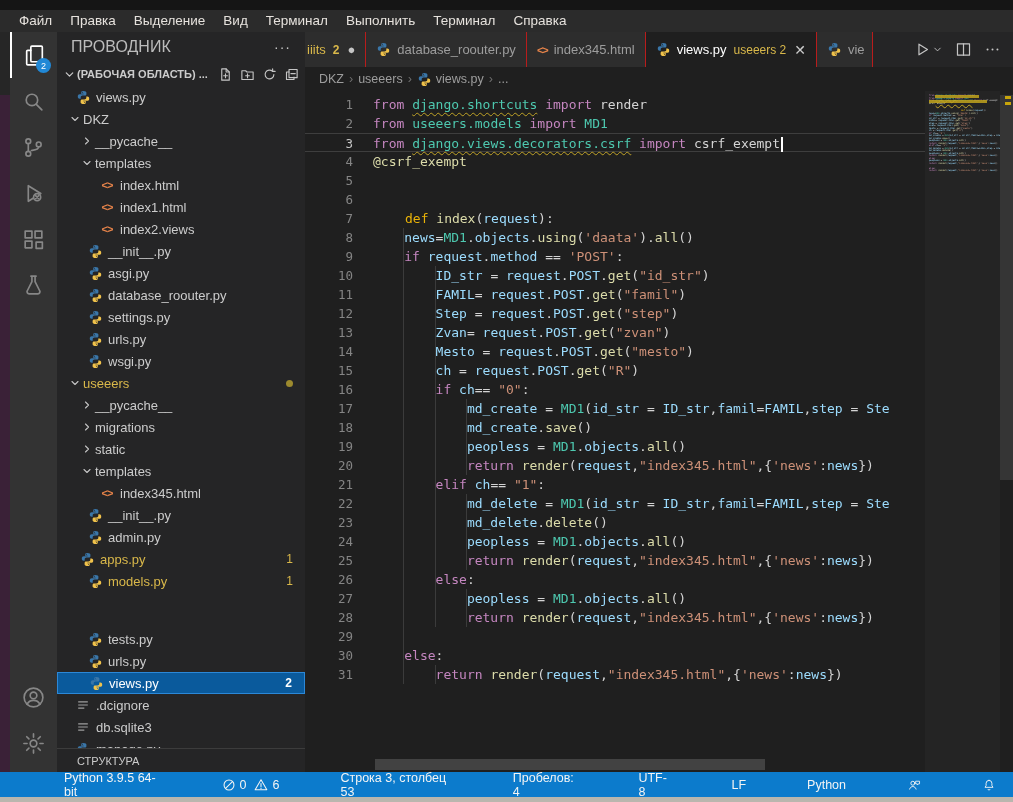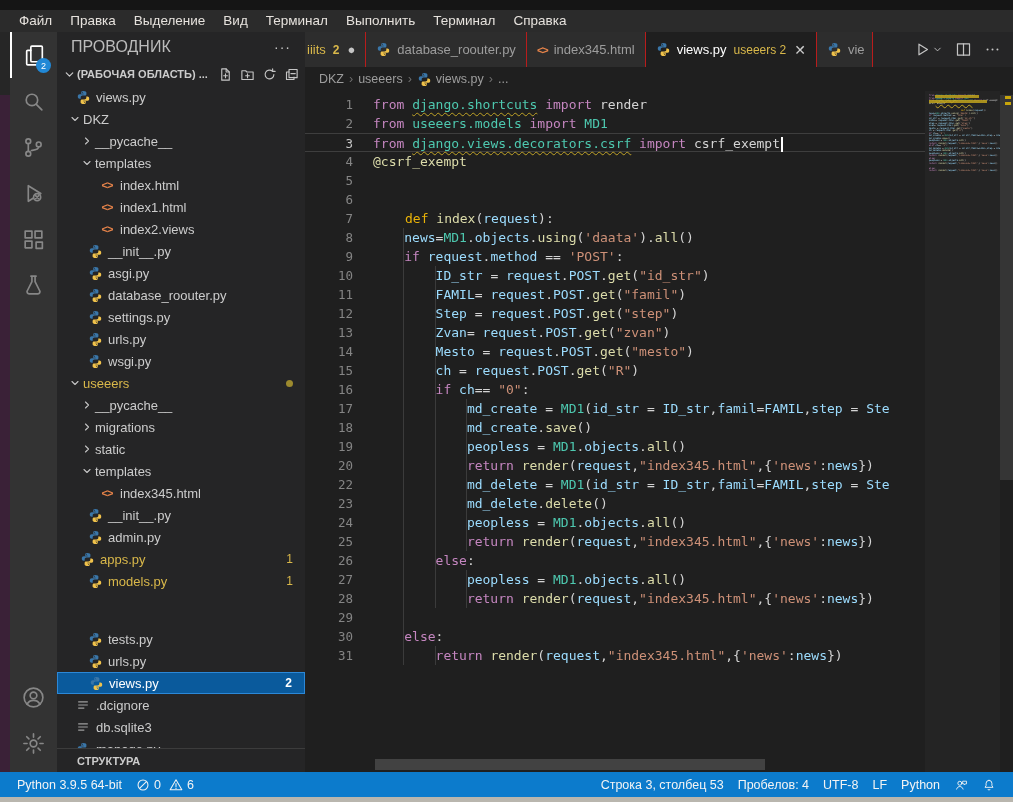--- a/index.html
+++ b/index.html
@@ -38,21 +38,21 @@
   #tree { flex:1; overflow:hidden; }
   .trow { height:22px; display:flex; align-items:center; font-size:13px; color:#cccccc; cursor:pointer; position:relative; white-space:nowrap; }
   .trow .chev { width:16px; display:flex; justify-content:center; color:#c5c5c5; flex:0 0 auto; }
   .trow .ficon { width:16px; height:16px; margin-right:5px; display:flex; align-items:center; justify-content:center; flex:0 0 auto; }
   .trow.modified > .tlabel { color:#d9b84a; }
   .trow .tbadge { margin-left:auto; margin-right:12px; font-size:12px; color:#d9b84a; }
   .trow .tdot { margin-left:auto; margin-right:12px; width:7px; height:7px; border-radius:4px; background:#9c8a2e; }
   .trow.selected { background:#0a5a9c; border:1px solid #2b88d8; color:#ffffff; }
   .trow.selected .tbadge { color:#ffffff; font-weight:bold; }
   #sb-outline { height:24px; border-top:1px solid #3c3c3c; display:flex; align-items:center; font-size:11px;
-    font-weight:bold; color:#cccccc; padding-left:4px; flex:0 0 auto; }
+    font-weight:normal; color:#cccccc; padding-left:4px; flex:0 0 auto; }
   #sb-outline .chev { width:16px; display:flex; justify-content:center; }
 
   
   #editor-col { flex:1; display:flex; flex-direction:column; min-width:0; background:#1f1f1f; }
   #tabbar { height:35px; background:#252526; display:flex; flex:0 0 auto; }
   .tab { display:flex; align-items:center; padding:0 10px; font-size:13px; color:#9d9d9d; background:#2d2d2d;
     border-right:1px solid #b91c1c; cursor:pointer; white-space:nowrap; overflow:hidden; }
   .tab .ficon { margin-right:6px; display:flex; }
   .tab.active { background:#1f1f1f; color:#ffffff; }
   .tab .tab-desc { margin-left:7px; color:#d9b84a; font-size:12px; }
@@ -92,21 +92,21 @@
   #minimap .ltxt { margin-left:0; }
   .mm-warn { position:absolute; height:2.5px; background:rgba(193,163,28,0.85); }
   #vscroll { position:absolute; top:0; bottom:0; right:0; width:13px; }
   #vscroll-thumb { position:absolute; top:4px; right:0; width:13px; height:385px; background:rgba(121,121,121,0.25); }
   .ruler-mark { position:absolute; right:2px; width:6px; height:3px; background:#c7a50b; }
   #hscroll { position:absolute; bottom:2px; left:70px; width:390px; height:11px; background:#424242; }
 
   
   #statusbar { height:25px; background:#0c7bcc; display:flex; align-items:center; color:#f4f4f4; font-size:12.5px;
     padding:0 10px; flex:0 0 auto; }
-  .sb-item { display:flex; align-items:center; padding:0 7px; height:19px; cursor:pointer; gap:4px; }
+  .sb-item { display:flex; align-items:center; padding:0 7px; height:19px; cursor:pointer; gap:4px;margin-left:47px; }
   .sb-item svg { width:14px; height:14px; }
   #sb-right { margin-left:auto; display:flex; align-items:center; }
   #bottomstrip { height:5px; background:#b9b6ae; }
 </style>
 </head>
 <body>
 
 <div id="window">
   <div id="topstrip"></div>
   <div id="menubar">
@@ -585,20 +585,21 @@
             <div class="cl"><span class="ln">11</span><span class="ltxt"><span class="gd"></span><span class="gd"></span><span class="tk-v">FAMIL</span><span class="tk-p">= </span><span class="tk-v">request</span><span class="tk-p">.</span><span class="tk-v">POST</span><span class="tk-p">.</span><span class="tk-f">get</span><span class="tk-p">(</span><span class="tk-s">"famil"</span><span class="tk-p">)</span></span></div>
             <div class="cl"><span class="ln">12</span><span class="ltxt"><span class="gd"></span><span class="gd"></span><span class="tk-v">Step</span><span class="tk-p"> = </span><span class="tk-v">request</span><span class="tk-p">.</span><span class="tk-v">POST</span><span class="tk-p">.</span><span class="tk-f">get</span><span class="tk-p">(</span><span class="tk-s">"step"</span><span class="tk-p">)</span></span></div>
             <div class="cl"><span class="ln">13</span><span class="ltxt"><span class="gd"></span><span class="gd"></span><span class="tk-v">Zvan</span><span class="tk-p">= </span><span class="tk-v">request</span><span class="tk-p">.</span><span class="tk-v">POST</span><span class="tk-p">.</span><span class="tk-f">get</span><span class="tk-p">(</span><span class="tk-s">"zvan"</span><span class="tk-p">)</span></span></div>
             <div class="cl"><span class="ln">14</span><span class="ltxt"><span class="gd"></span><span class="gd"></span><span class="tk-v">Mesto</span><span class="tk-p"> = </span><span class="tk-v">request</span><span class="tk-p">.</span><span class="tk-v">POST</span><span class="tk-p">.</span><span class="tk-f">get</span><span class="tk-p">(</span><span class="tk-s">"mesto"</span><span class="tk-p">)</span></span></div>
             <div class="cl"><span class="ln">15</span><span class="ltxt"><span class="gd"></span><span class="gd"></span><span class="tk-v">ch</span><span class="tk-p"> = </span><span class="tk-v">request</span><span class="tk-p">.</span><span class="tk-v">POST</span><span class="tk-p">.</span><span class="tk-f">get</span><span class="tk-p">(</span><span class="tk-s">"R"</span><span class="tk-p">)</span></span></div>
             <div class="cl"><span class="ln">16</span><span class="ltxt"><span class="gd"></span><span class="gd"></span><span class="tk-k">if </span><span class="tk-v">ch</span><span class="tk-p">== </span><span class="tk-s">"0"</span><span class="tk-p">:</span></span></div>
             <div class="cl"><span class="ln">17</span><span class="ltxt"><span class="gd"></span><span class="gd"></span><span class="gd"></span><span class="tk-v">md_create</span><span class="tk-p"> = </span><span class="tk-c">MD1</span><span class="tk-p">(</span><span class="tk-v">id_str</span><span class="tk-p"> = </span><span class="tk-v">ID_str</span><span class="tk-p">,</span><span class="tk-v">famil</span><span class="tk-p">=</span><span class="tk-v">FAMIL</span><span class="tk-p">,</span><span class="tk-v">step</span><span class="tk-p"> = </span><span class="tk-v">Ste</span></span></div>
             <div class="cl"><span class="ln">18</span><span class="ltxt"><span class="gd"></span><span class="gd"></span><span class="gd"></span><span class="tk-v">md_create</span><span class="tk-p">.</span><span class="tk-f">save</span><span class="tk-p">()</span></span></div>
             <div class="cl"><span class="ln">19</span><span class="ltxt"><span class="gd"></span><span class="gd"></span><span class="gd"></span><span class="tk-v">peopless</span><span class="tk-p"> = </span><span class="tk-c">MD1</span><span class="tk-p">.</span><span class="tk-v">objects</span><span class="tk-p">.</span><span class="tk-f">all</span><span class="tk-p">()</span></span></div>
             <div class="cl"><span class="ln">20</span><span class="ltxt"><span class="gd"></span><span class="gd"></span><span class="gd"></span><span class="tk-k">return </span><span class="tk-f">render</span><span class="tk-p">(</span><span class="tk-v">request</span><span class="tk-p">,</span><span class="tk-s">"index345.html"</span><span class="tk-p">,{</span><span class="tk-s">'news'</span><span class="tk-p">:</span><span class="tk-v">news</span><span class="tk-p">})</span></span></div>
+            <div class="cl"><span class="ln">21</span><span class="ltxt"><span class="gd"></span><span class="gd"></span><span class="tk-k">elif </span><span class="tk-v">ch</span><span class="tk-p">== </span><span class="tk-s">"1"</span><span class="tk-p">:</span></span></div>
             <div class="cl"><span class="ln">22</span><span class="ltxt"><span class="gd"></span><span class="gd"></span><span class="gd"></span><span class="tk-v">md_delete</span><span class="tk-p"> = </span><span class="tk-c">MD1</span><span class="tk-p">(</span><span class="tk-v">id_str</span><span class="tk-p"> = </span><span class="tk-v">ID_str</span><span class="tk-p">,</span><span class="tk-v">famil</span><span class="tk-p">=</span><span class="tk-v">FAMIL</span><span class="tk-p">,</span><span class="tk-v">step</span><span class="tk-p"> = </span><span class="tk-v">Ste</span></span></div>
             <div class="cl"><span class="ln">23</span><span class="ltxt"><span class="gd"></span><span class="gd"></span><span class="gd"></span><span class="tk-v">md_delete</span><span class="tk-p">.</span><span class="tk-f">delete</span><span class="tk-p">()</span></span></div>
             <div class="cl"><span class="ln">24</span><span class="ltxt"><span class="gd"></span><span class="gd"></span><span class="gd"></span><span class="tk-v">peopless</span><span class="tk-p"> = </span><span class="tk-c">MD1</span><span class="tk-p">.</span><span class="tk-v">objects</span><span class="tk-p">.</span><span class="tk-f">all</span><span class="tk-p">()</span></span></div>
             <div class="cl"><span class="ln">25</span><span class="ltxt"><span class="gd"></span><span class="gd"></span><span class="gd"></span><span class="tk-k">return </span><span class="tk-f">render</span><span class="tk-p">(</span><span class="tk-v">request</span><span class="tk-p">,</span><span class="tk-s">"index345.html"</span><span class="tk-p">,{</span><span class="tk-s">'news'</span><span class="tk-p">:</span><span class="tk-v">news</span><span class="tk-p">})</span></span></div>
             <div class="cl"><span class="ln">26</span><span class="ltxt"><span class="gd"></span><span class="gd"></span><span class="tk-k">else</span><span class="tk-p">:</span></span></div>
             <div class="cl"><span class="ln">27</span><span class="ltxt"><span class="gd"></span><span class="gd"></span><span class="gd"></span><span class="tk-v">peopless</span><span class="tk-p"> = </span><span class="tk-c">MD1</span><span class="tk-p">.</span><span class="tk-v">objects</span><span class="tk-p">.</span><span class="tk-f">all</span><span class="tk-p">()</span></span></div>
             <div class="cl"><span class="ln">28</span><span class="ltxt"><span class="gd"></span><span class="gd"></span><span class="gd"></span><span class="tk-k">return </span><span class="tk-f">render</span><span class="tk-p">(</span><span class="tk-v">request</span><span class="tk-p">,</span><span class="tk-s">"index345.html"</span><span class="tk-p">,{</span><span class="tk-s">'news'</span><span class="tk-p">:</span><span class="tk-v">news</span><span class="tk-p">})</span></span></div>
             <div class="cl"><span class="ln">29</span><span class="ltxt"><span class="gd"></span></span></div>
             <div class="cl"><span class="ln">30</span><span class="ltxt"><span class="gd"></span><span class="tk-k">else</span><span class="tk-p">:</span></span></div>
             <div class="cl"><span class="ln">31</span><span class="ltxt"><span class="gd"></span><span class="gd"></span><span class="tk-k">return </span><span class="tk-f">render</span><span class="tk-p">(</span><span class="tk-v">request</span><span class="tk-p">,</span><span class="tk-s">"index345.html"</span><span class="tk-p">,{</span><span class="tk-s">'news'</span><span class="tk-p">:</span><span class="tk-v">news</span><span class="tk-p">})</span></span></div>

